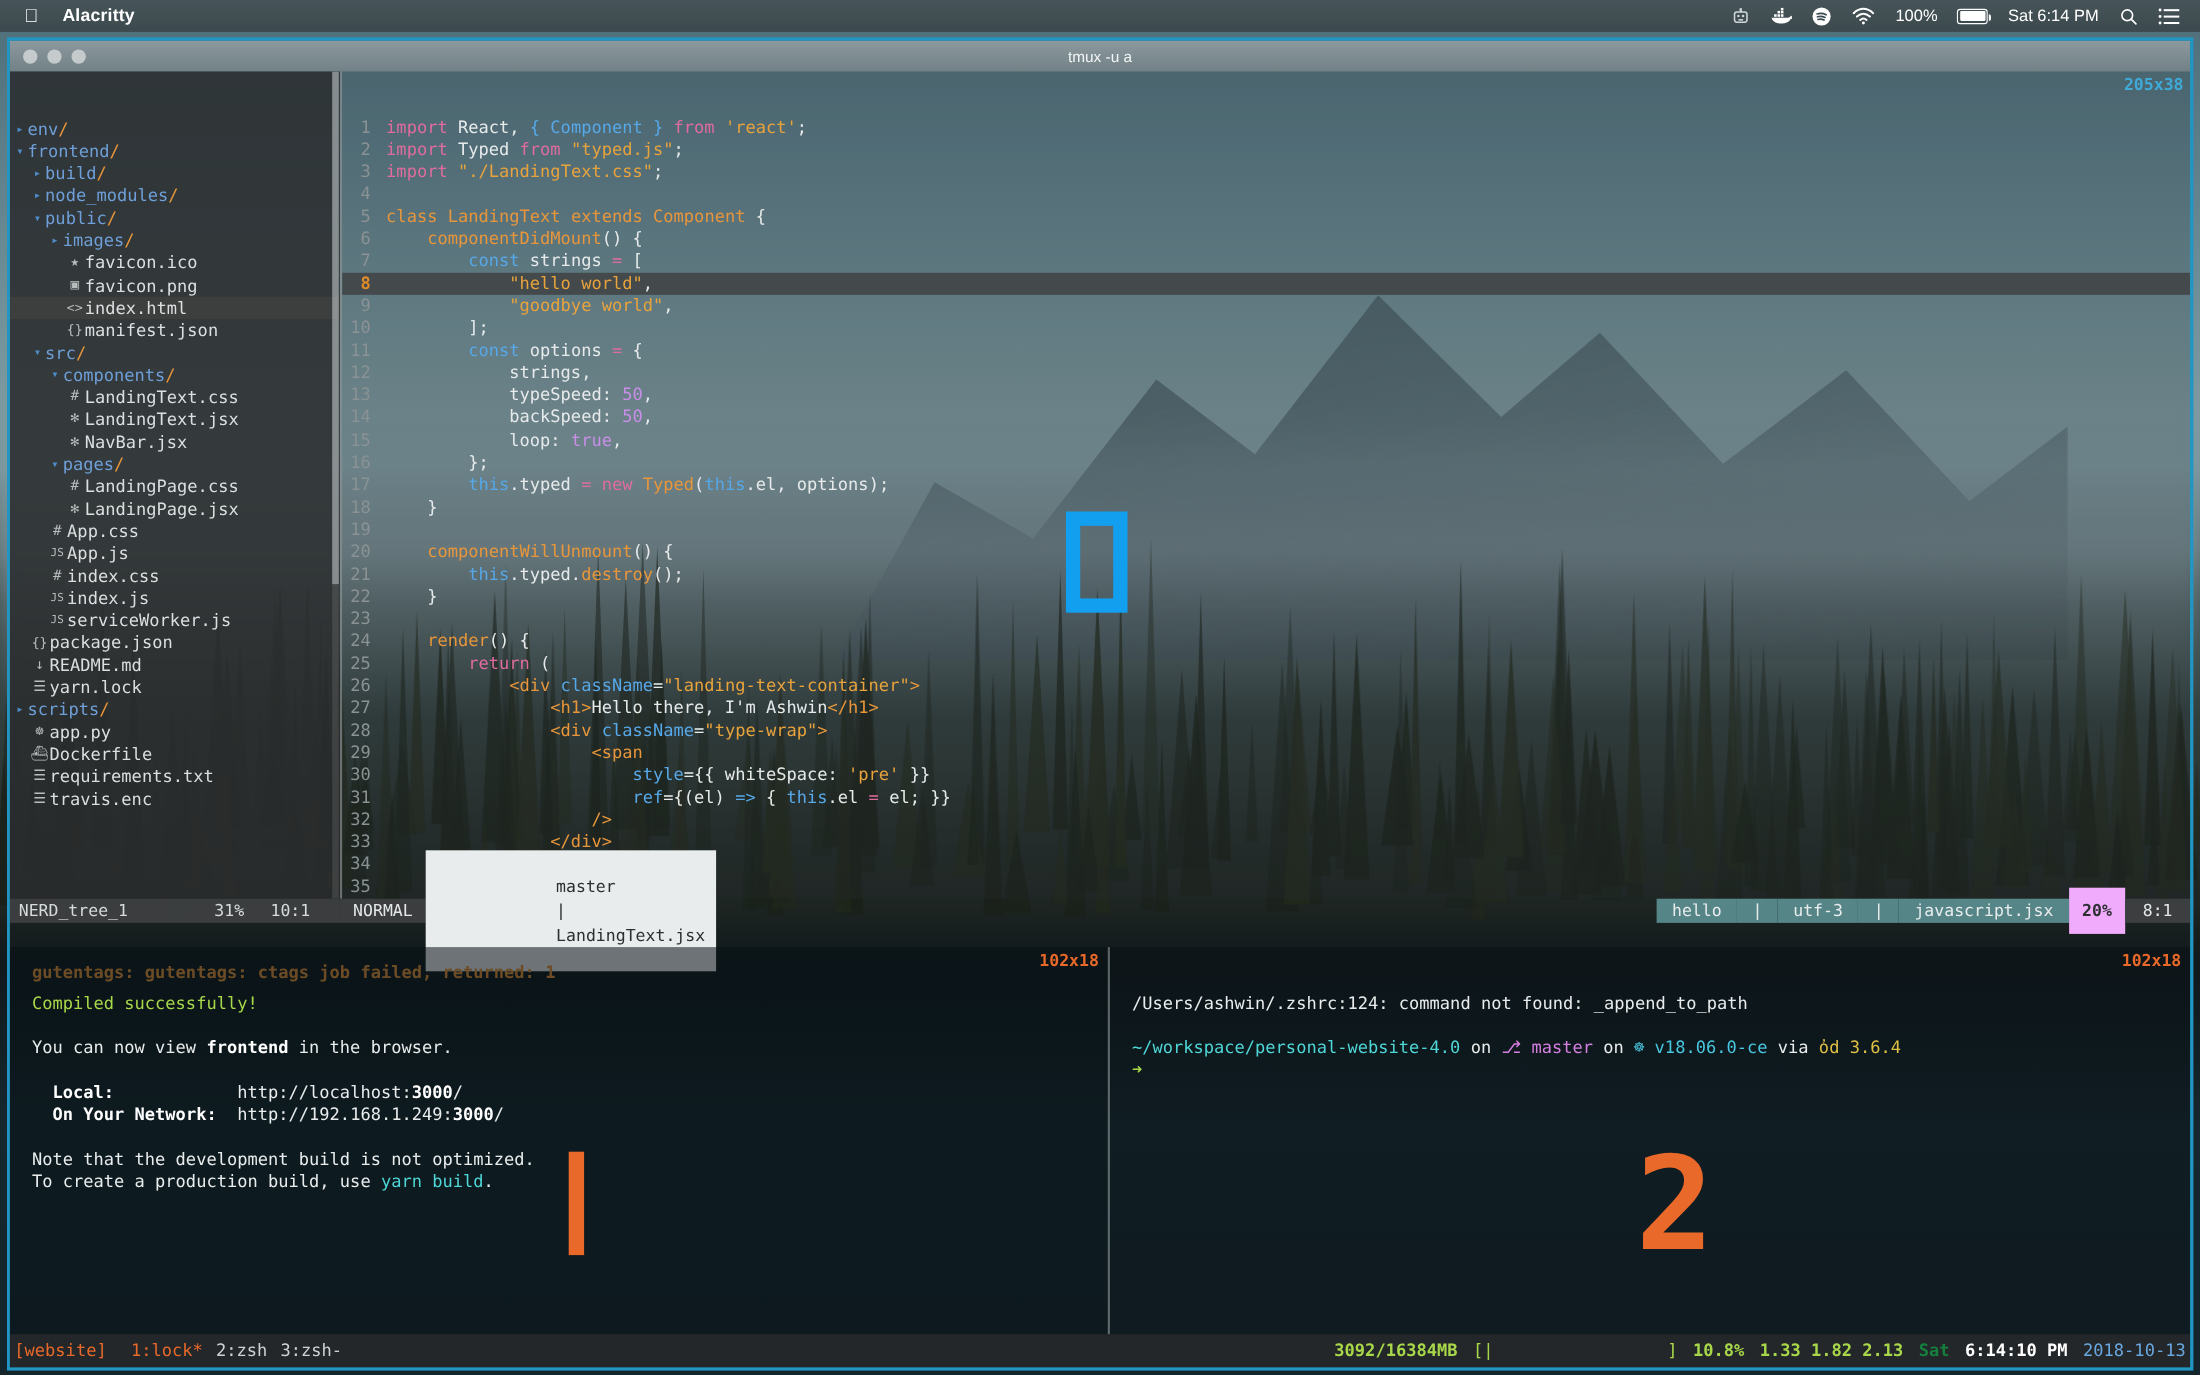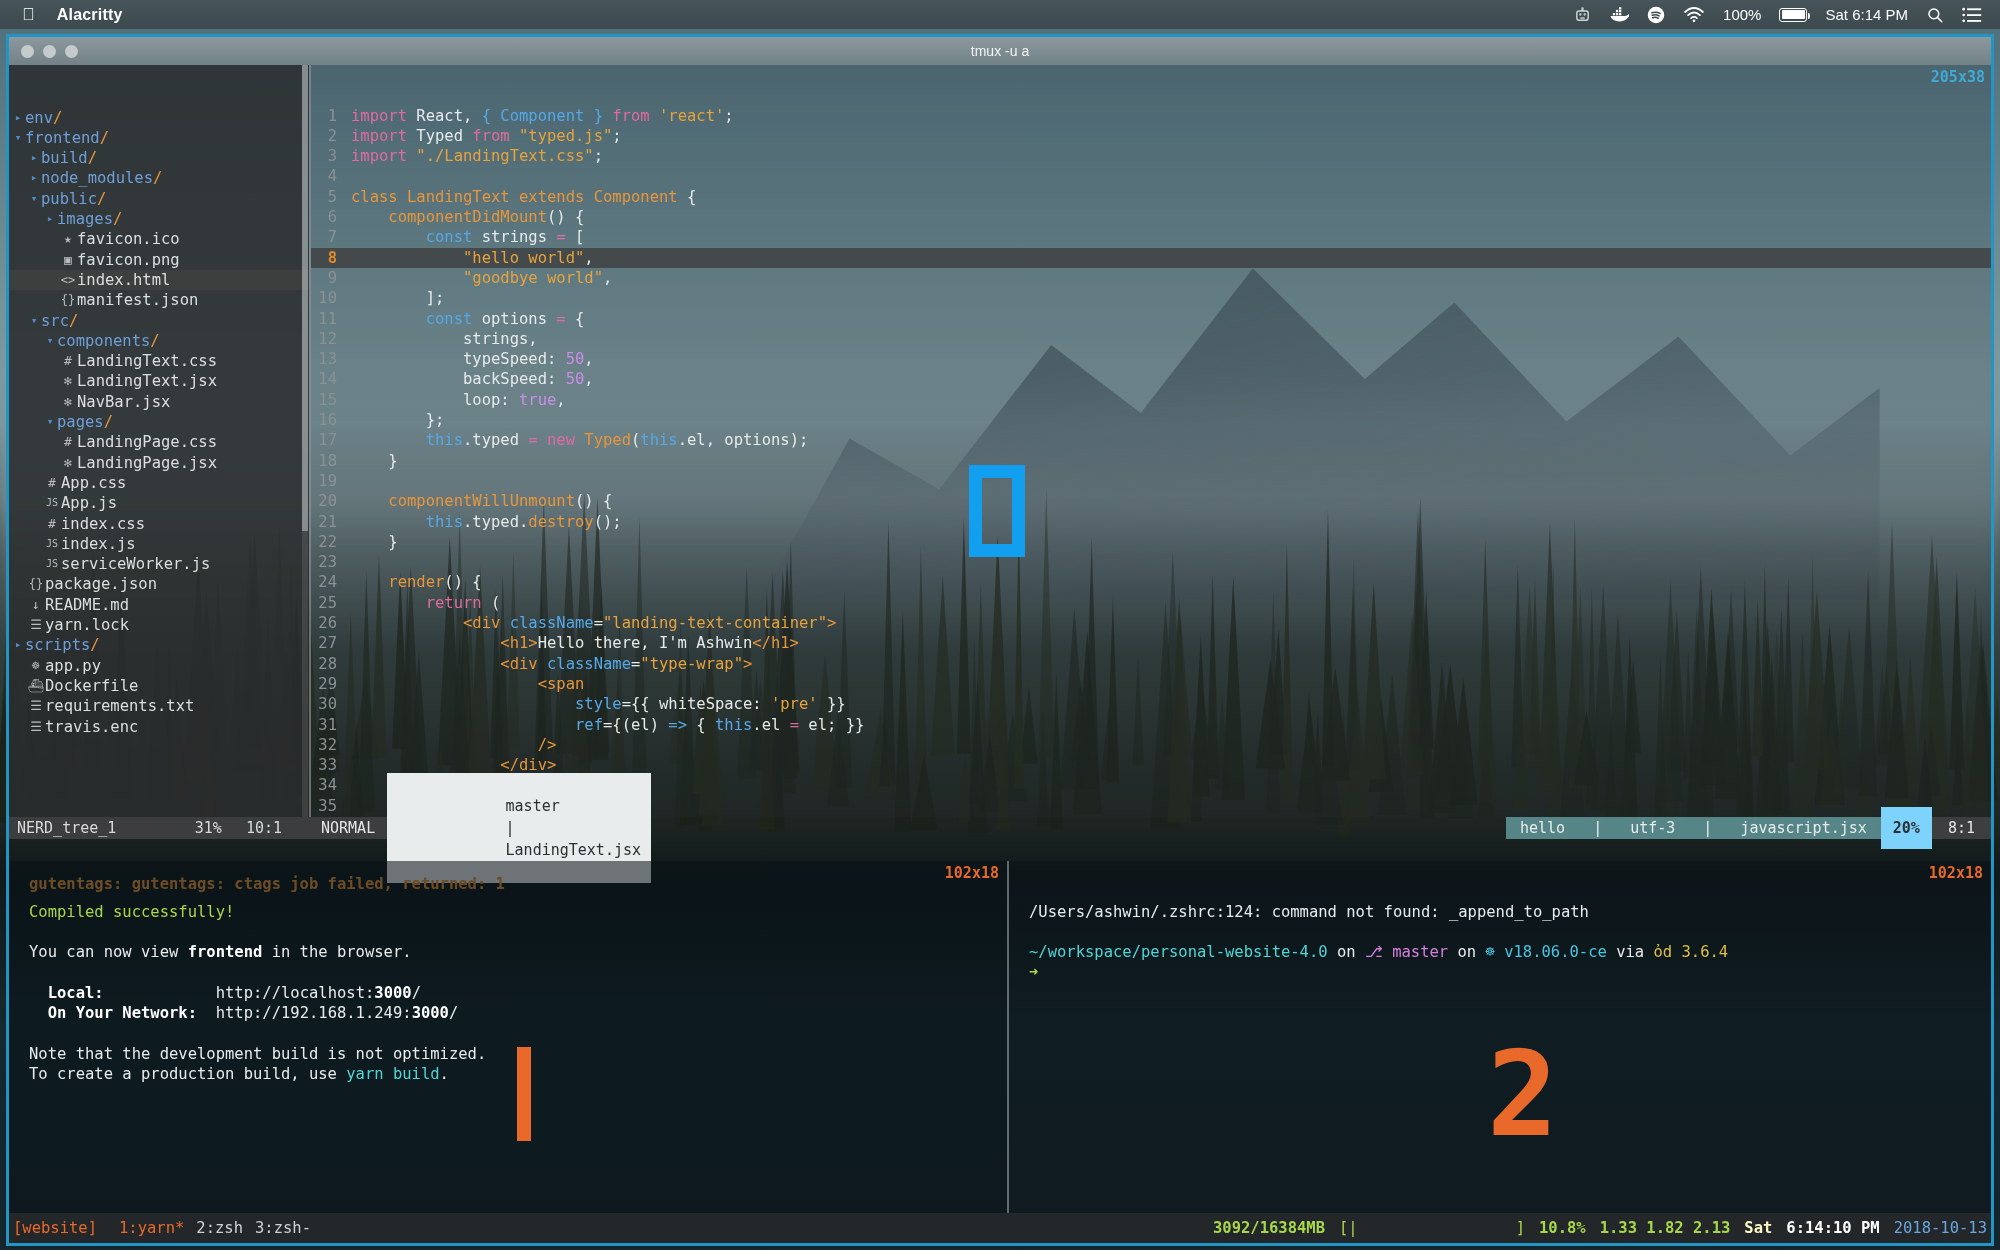--- a/index.html
+++ b/index.html
@@ -162,21 +162,21 @@
   .statusline { position: absolute; left: 0; right: 0; top: 752px; height: 22px; display: flex; font-size: 15px; line-height: 22px; }
   .sl-left { width: 300px; background: rgba(62,64,66,.92); display: flex; align-items: center; color: #d7dbdc; }
   .sl-left .a { margin-left: 8px; }
   .sl-left .b { margin-left: auto; }
   .sl-left .c { margin-left: 24px; margin-right: 27px; }
   .sl-right { flex: 1; display: flex; align-items: center; }
   .sl-mode { background: rgba(62,64,66,.92); color: #e4e7e8; padding: 0 12px; }
   .sl-branch { background: #e9eced; color: #2b2f31; padding: 0 10px; }
   .sl-fill { flex: 1; background: rgba(91,142,145,.92); }
   .sl-info { background: rgba(91,142,145,.92); color: #e9eced; padding: 0 14px; }
-  .sl-pct { background: #7dd3fc; color: #2b2f31; padding: 10px 12px; font-weight: bold; }
+  .sl-pct { background: #f0abfc; color: #2b2f31; padding: 10px 12px; font-weight: bold; }
   .sl-pos { background: rgba(62,64,66,.95); color: #e4e7e8; padding: 0 16px; }
 
   
   .msgline { position: absolute; left: 0; right: 0; top: 808px; height: 22px; color: #e8963b; font-size: 15.5px; line-height: 22px; padding-left: 20px; font-weight: bold; }
 
   
   .shell-row { position: absolute; left: 0; right: 0; top: 796px; bottom: 30px; display: flex; }
   .pane { position: relative; overflow: hidden; }
   .pane-left { width: 998px; background: rgba(8,16,20,.55); }
   .pane-div { width: 2px; background: rgba(130,138,140,.7); }
@@ -208,21 +208,21 @@
   }
   .tmux-left { display: flex; align-items: flex-end; gap: 10px; padding-left: 4px; }
   .sess { color: #e8692a; }
   .win-active { color: #e8692a; }
   .win { color: #cfd3d4; }
   .tmux-spacer { flex: 1; }
   .tmux-right { display: flex; align-items: center; gap: 14px; padding-right: 4px; }
   .mem { color: #a8d84a; font-weight: bold; }
   .bar { color: #a8d84a; }
   .cpu { color: #a8d84a; font-weight: bold; }
-  .tdate { color: #fef9c3; font-weight: bold; }
+  .tdate { color: #15803d; font-weight: bold; }
   .tclock { color: #ffffff; font-weight: bold; }
   .tday { color: #6aa7e0; }
 
   .size-badge { position: absolute; right: 6px; top: 2px; color: #3fa9d8; font-weight: bold; font-size: 15px; z-index: 5; }
 </style>
 </head>
 <body>
 
 <div id="root">
 
@@ -623,21 +623,21 @@
 
       
       <div class="big-glyph glyph-0"></div>
       <div class="big-glyph glyph-1"></div>
       <div class="big-glyph glyph-2">2</div>
 
       
       <div class="tmux">
         <span class="tmux-left">
           <span class="sess">[website]</span>
-          <span id="tmux-windows"><span class="win-active" style="margin-left: 12px;">1:yarn*</span><span class="win" style="margin-left: 12px;">2:zsh</span><span class="win" style="margin-left: 12px;">3:zsh-</span></span>
+          <span id="tmux-windows"><span class="win-active" style="margin-left: 12px;">1:lock*</span><span class="win" style="margin-left: 12px;">2:zsh</span><span class="win" style="margin-left: 12px;">3:zsh-</span></span>
         </span>
         <span class="tmux-spacer"></span>
         <span class="tmux-right">
           <span class="mem">3092/16384MB</span>
           <span class="bar">[|</span>
           <span style="width:130px;display:inline-block"></span>
           <span class="bar">]</span>
           <span class="cpu">10.8%</span>
           <span class="cpu">1.33 1.82 2.13</span>
           <span class="tdate">Sat</span>

